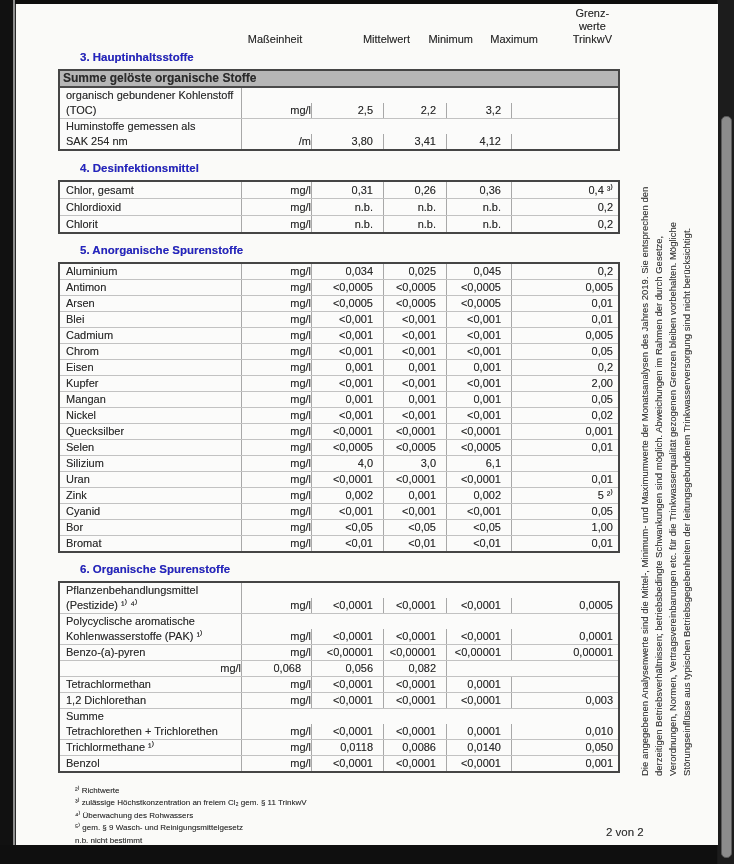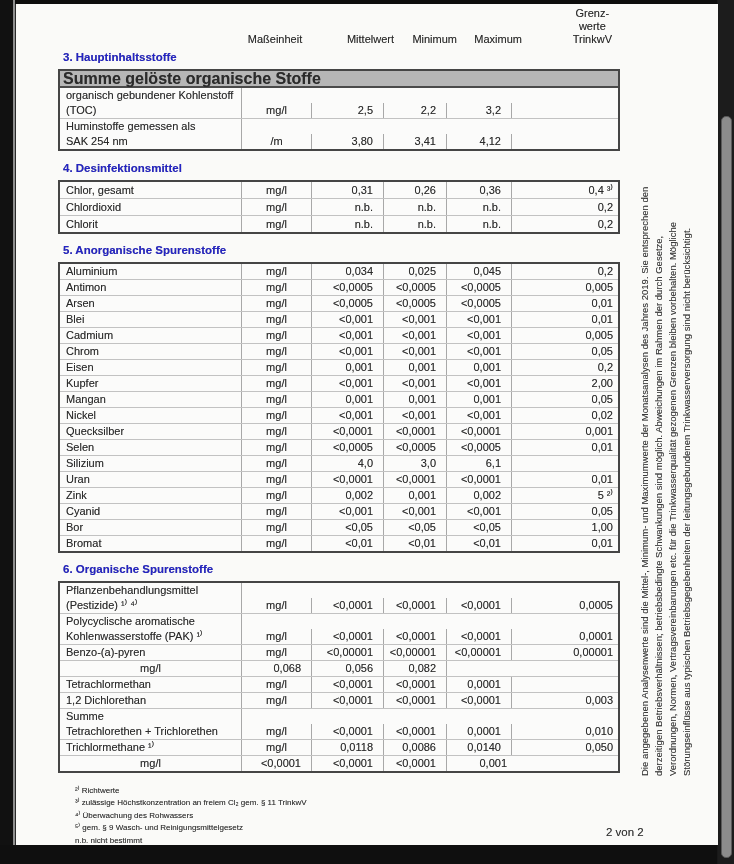--- a/index.html
+++ b/index.html
@@ -27,43 +27,43 @@
     color:#2b2b2b;
   }
   .page *{text-shadow:0 0 .4px rgba(40,40,40,.45);}
 
   .content{position:absolute;left:42px;top:3px;width:562px;}
 
   
   .col-head{display:grid;grid-template-columns:182px 70px 72px 63px 65px 1fr;margin-bottom:2px;}
   .col-head .ch{font-weight:normal;font-size:11px;line-height:13px;align-self:end;}
   .ch-unit{text-align:center;}
-  .ch-num{text-align:right;position:relative;left:12px;}
+  .ch-num{text-align:right;position:relative;left:28px;}
   .ch-limit{text-align:center;white-space:pre-line;justify-self:end;padding-right:8px;}
 
   .sec-title{
     font-weight:bold;font-size:11.5px;line-height:14px;
-    color:var(--c-heading,#2424c4);margin-left:5px;
+    color:var(--c-heading,#2424c4);margin-left:22px;
   }
   .mt-a{margin-top:4px;margin-bottom:5px;}
   .mt-b{margin-top:10px;margin-bottom:5px;}
   .mt-c{margin-top:9px;margin-bottom:5px;}
 
   
   .tbl{border:2px solid #454545;background:#fbfbfa;}
   .tbl-sub{
     grid-column:1/-1;background:var(--c-subheader,#b6b6b6);
-    font-weight:bold;font-size:16px;line-height:15px;
+    font-weight:bold;font-size:12px;line-height:15px;
     padding-left:3px;border-bottom:2px solid #4a4a4a;
   }
   .tr{display:grid;grid-template-columns:182px 70px 72px 63px 65px 1fr;align-items:end;}
   .tr + .tr{border-top:1px solid #c2c2c2;}
   .td{font-size:11px;line-height:15px;min-height:15px;}
   .td.name{white-space:pre-line;padding-left:6px;border-right:1px solid #a8a8a8;}
-  .td.unit{text-align:center;border-right:1px solid #a8a8a8;}
+  .td.unit{text-align:right;border-right:1px solid #a8a8a8;}
   .td.num{text-align:right;padding-right:10px;border-right:1px solid #a8a8a8;}
   .td.grenz{text-align:right;padding-right:5px;border-right:none;}
   .s4 .td{line-height:16px;min-height:16px;}
 
   
   .footnotes{margin:12px 0 0 17px;}
   .fn{font-size:8px;line-height:12.4px;color:#333;}
 
   
   .side-note{position:absolute;left:622px;top:80px;width:58px;height:692px;}
@@ -362,20 +362,21 @@
         </div>
         <div class="tr">
           <div class="td name">Trichlormethane ¹⁾</div>
           <div class="td unit">mg/l</div>
           <div class="td num">0,0118</div>
           <div class="td num">0,0086</div>
           <div class="td num">0,0140</div>
           <div class="td num grenz">0,050</div>
         </div>
         <div class="tr">
+          <div class="td name">Benzol</div>
           <div class="td unit">mg/l</div>
           <div class="td num">&lt;0,0001</div>
           <div class="td num">&lt;0,0001</div>
           <div class="td num">&lt;0,0001</div>
           <div class="td num grenz">0,001</div>
         </div>
       </div>
 
     <div class="footnotes">
         <div class="fn">²⁾ Richtwerte</div>

